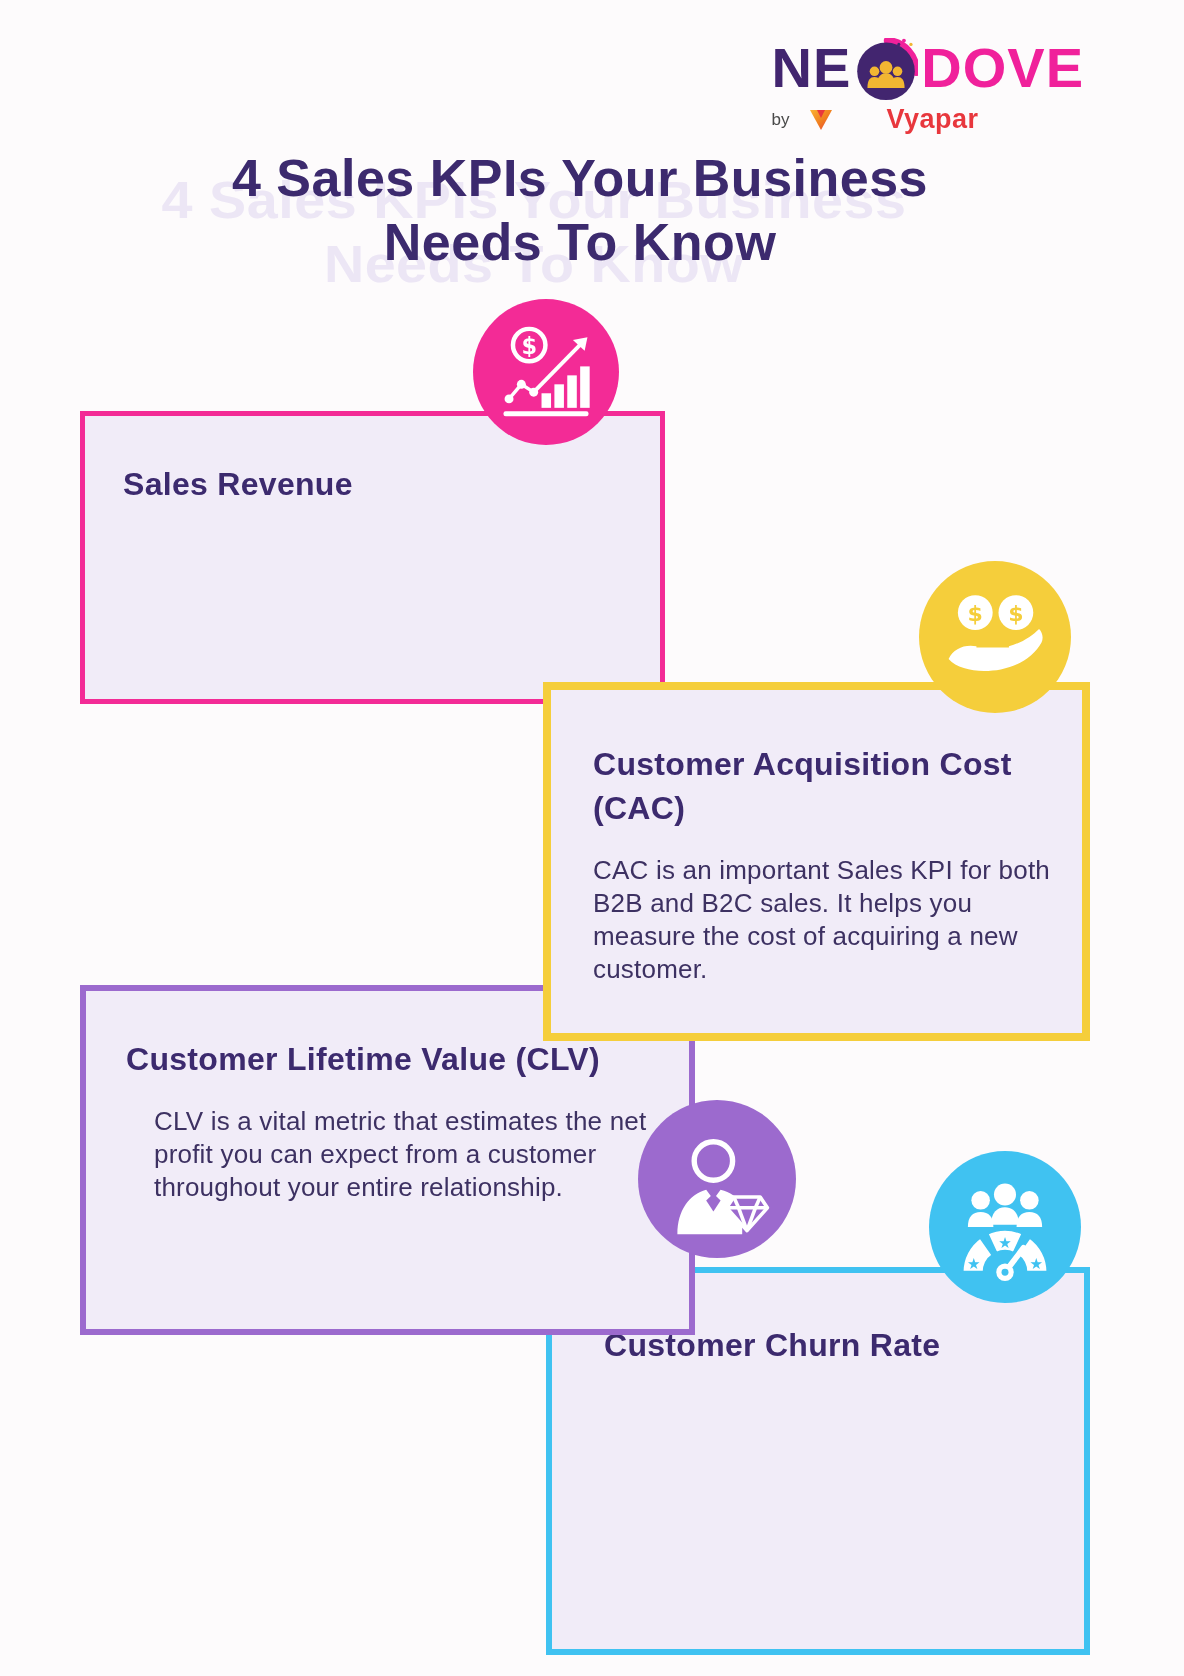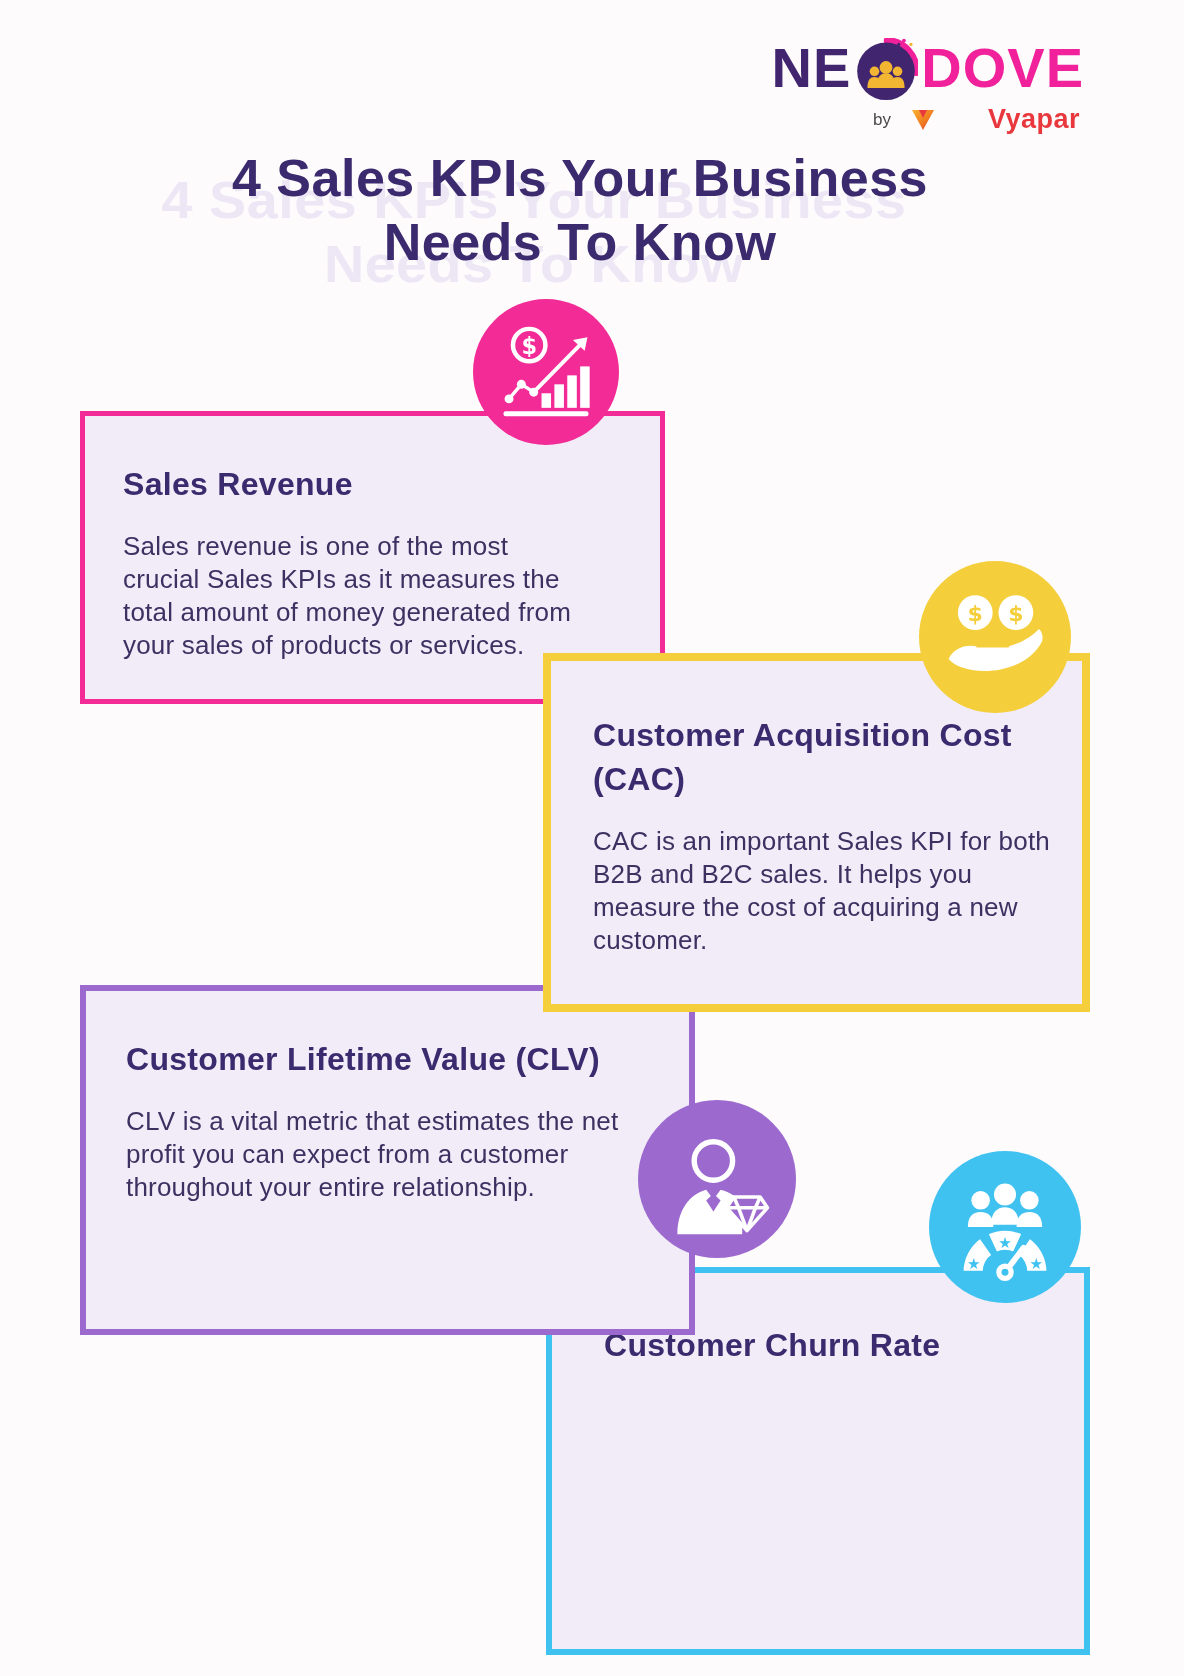--- a/index.html
+++ b/index.html
@@ -8,42 +8,42 @@
     background:#fdfbfc;
     font-family:"Liberation Sans", sans-serif;
   }
   
   .logo{position:absolute; top:36px; right:100px; text-align:right;}
   .logo-row{display:flex; align-items:center; justify-content:flex-end; gap:2px;text-align:center;}
   .logo-ne,.logo-dove{font-size:56px; font-weight:800; letter-spacing:1px; line-height:1;}
   .logo-ne{color:#42256f;}
   .logo-dove{color:#f0219b;}
   .logo-o{width:64px; height:64px; display:inline-block; margin:0 1px; position:relative; top:2px;}
-  .byline{display:flex; align-items:center; justify-content:flex-end; gap:20px; margin-top:4px; padding-right:4px;}
+  .byline{display:flex; align-items:center; gap:20px; margin-top:4px; padding-right:4px;}
   .byline .by{font-size:17px; color:#4a4a4a;}
   .byline .vyapar{font-size:27px; font-weight:700; color:#e8373d; letter-spacing:.5px;margin-left:33px;}
   .vtri{width:24px; height:22px; display:inline-block;}
   
   .headline-wrap{position:absolute; left:100px; top:146px; width:960px; height:130px;}
   .headline{position:absolute; inset:0; text-align:center;
     font-size:52px; line-height:64px; font-weight:800; letter-spacing:.5px;}
   .headline.ghost{color:#ece6f5; transform:translate(-46px,22px) scaleX(1.07);}
   .headline.main{color:#3c2a6e; z-index:1;}
   
   .card{position:absolute; background:#f1ecf8; box-sizing:border-box;}
   .card h2{margin:0; font-weight:800; font-size:32px; line-height:44px; color:#3c2a6e; letter-spacing:.3px;}
   .card p{margin:24px 0 0 0; font-size:26px; line-height:33px; color:#3d3162; letter-spacing:.2px;}
   .card1{left:80px;  top:411px;  width:585px; height:293px; border:5px solid #f32b96; padding:46px 28px 16px 38px; z-index:1;}
-  .card2{left:543px; top:653px;  width:547px; height:359px; border:8px solid #f5ce3b; padding:52px 10px 0 42px; z-index:4;}
+  .card2{left:543px; top:682px;  width:547px; height:359px; border:8px solid #f5ce3b; padding:52px 10px 0 42px; z-index:4;}
   .card3{left:80px;  top:985px;  width:615px; height:350px; border:6px solid #9c6ace; padding:46px 20px 0 40px; z-index:3;}
   .card4{left:546px; top:1267px; width:544px; height:388px; border:6px solid #40c2f1; padding:50px 10px 0 52px; z-index:2;}
   .card1 h2{max-width:500px;} .card2 h2{max-width:500px;}
   .card3 h2{max-width:480px;} .card4 h2{max-width:480px;}
   .card1 p{max-width:462px;}  .card2 p{max-width:472px;}
-  .card3 p{max-width:512px;}  .card4 p{max-width:462px;}
+  .card3 p{max-width:512px;margin-left:28px;}  .card4 p{max-width:462px;}
   
   .icon-badge{position:absolute; border-radius:50%; z-index:10; display:flex; align-items:center; justify-content:center;}
   .icon-badge svg{display:block;}
   .icon1{left:473px; top:299px;  width:146px; height:146px; background:#f32b96;}
   .icon2{left:919px; top:561px;  width:152px; height:152px; background:#f5ce3b;}
   .icon3{left:638px; top:1100px; width:158px; height:158px; background:#9c6ace;}
   .icon4{left:929px; top:1151px; width:152px; height:152px; background:#40c2f1;}
 </style>
 </head>
 <body>
@@ -95,21 +95,20 @@
       <div>Needs To Know</div>
     </div>
     <div class="headline main">
       <div>4 Sales KPIs Your Business</div>
       <div>Needs To Know</div>
     </div>
   </div>
 
   <section class="card card1">
     <h2>Sales Revenue</h2>
-    <p>Sales revenue is one of the most crucial Sales KPIs as it measures the total amount of money generated from your sales of products or services.</p>
   </section>
   <div class="icon-badge icon1">
     <svg viewBox="0 0 100 100" width="112" height="112">
       <circle cx="35" cy="26" r="14.5" fill="none" stroke="#fff" stroke-width="4"></circle>
       <text x="35" y="33.5" font-size="20" font-weight="bold" fill="#fff" text-anchor="middle" font-family="DejaVu Sans, sans-serif">$</text>
       <rect x="12" y="85" width="76" height="4.5" rx="2" fill="#fff"></rect>
       <rect x="46" y="69" width="8.5" height="13" fill="#fff"></rect>
       <rect x="57.5" y="61" width="8.5" height="21" fill="#fff"></rect>
       <rect x="69" y="53" width="8.5" height="29" fill="#fff"></rect>
       <rect x="80.5" y="45" width="8.5" height="37" fill="#fff"></rect>

